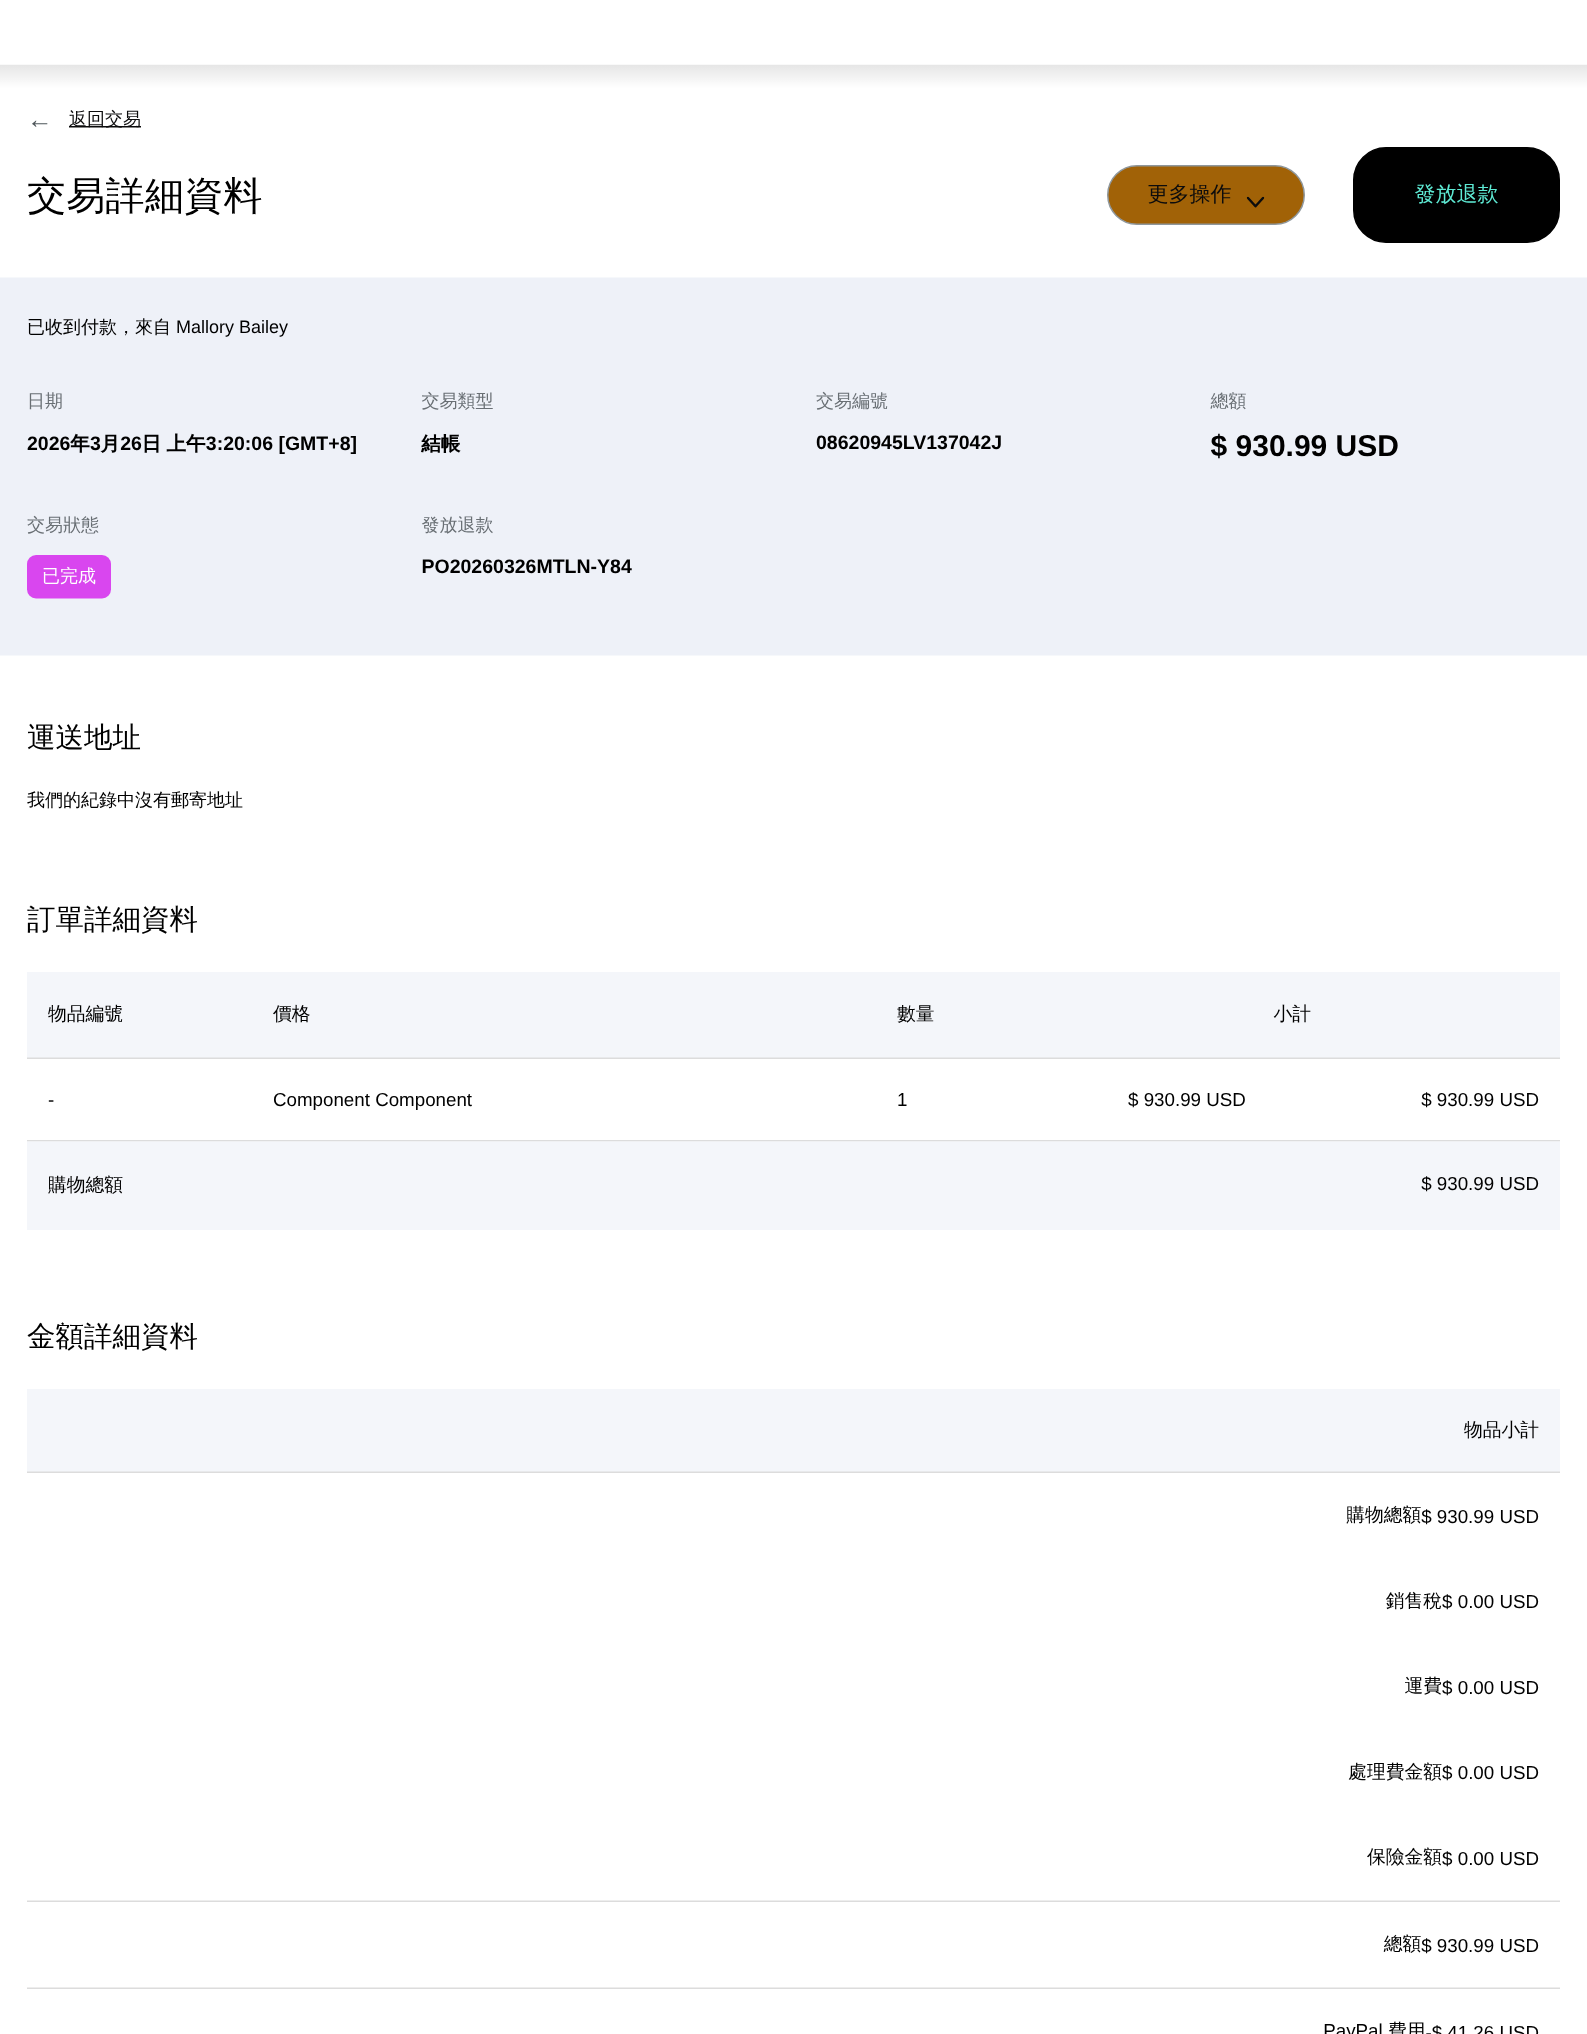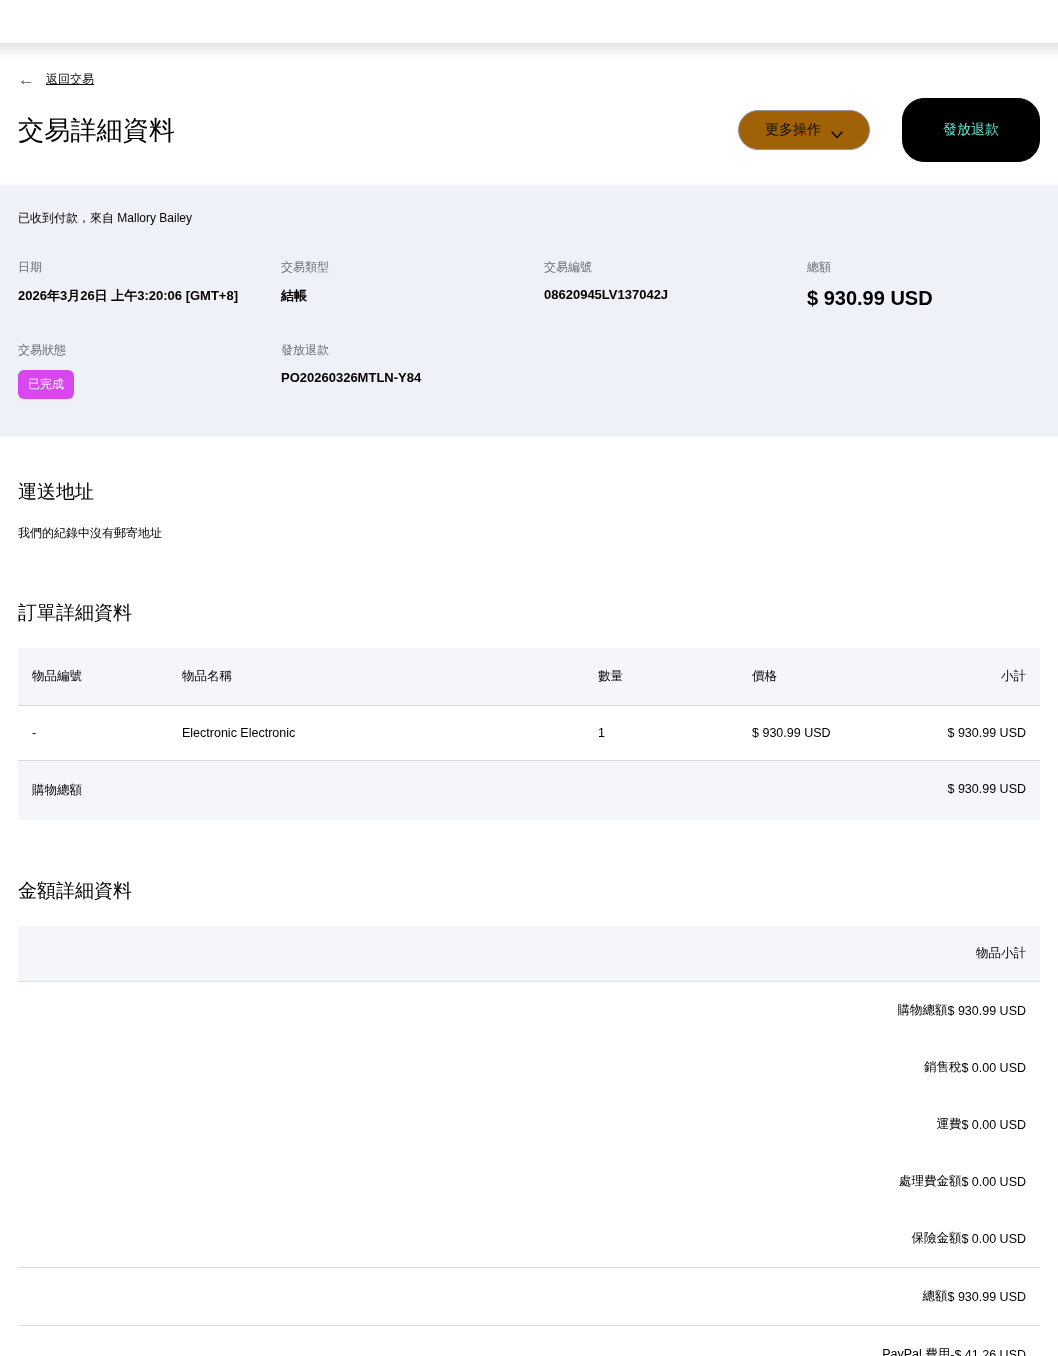--- a/index.html
+++ b/index.html
@@ -146,28 +146,27 @@
 </div>
 
 <div class="section">
   <h3 class="section-heading shipping-heading">運送地址</h3>
   <div class="shipping-empty">我們的紀錄中沒有郵寄地址</div>
 
   <h3 class="section-heading order-heading">訂單詳細資料</h3>
   <div class="order-table">
     <div class="o-row o-head">
       <div>物品編號</div>
-      <div>物品名稱</div>
+      <div>價格</div>
       <div>數量</div>
-      <div>價格</div>
       <div>小計</div>
     </div>
     <div class="o-row o-item">
       <div>-</div>
-      <div>Electronic Electronic</div>
+      <div>Component Component</div>
       <div>1</div>
       <div>$ 930.99 USD</div>
       <div>$ 930.99 USD</div>
     </div>
     <div class="o-row o-total">
       <div style="grid-column: 1 / 5;">購物總額</div>
       <div>$ 930.99 USD</div>
     </div>
   </div>
 

